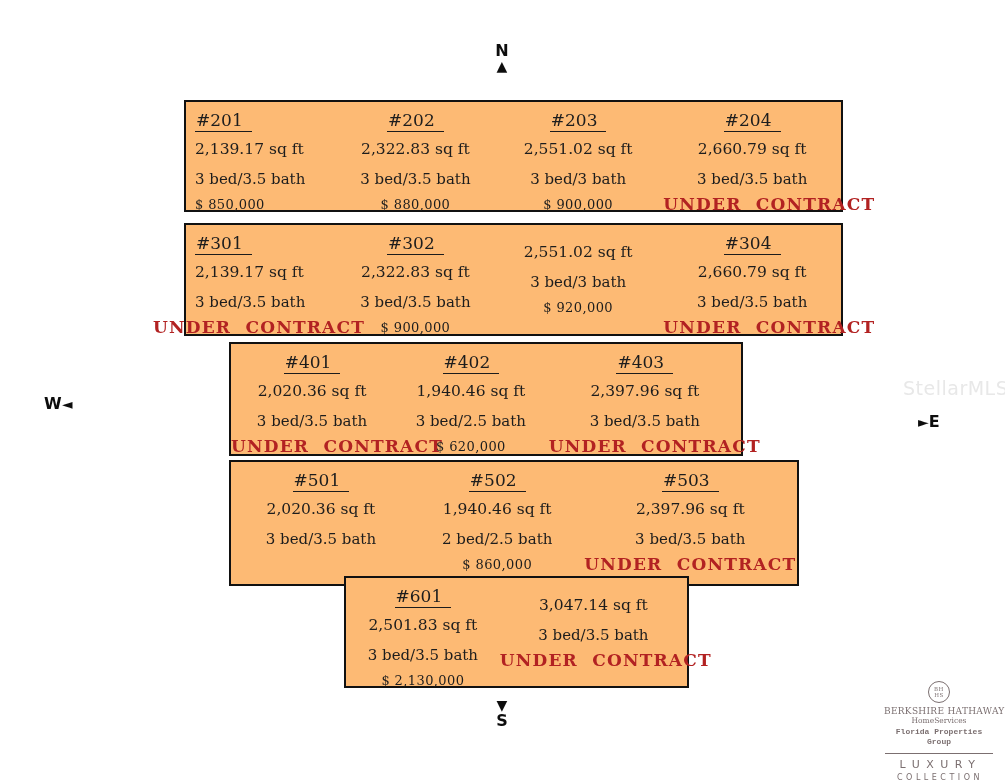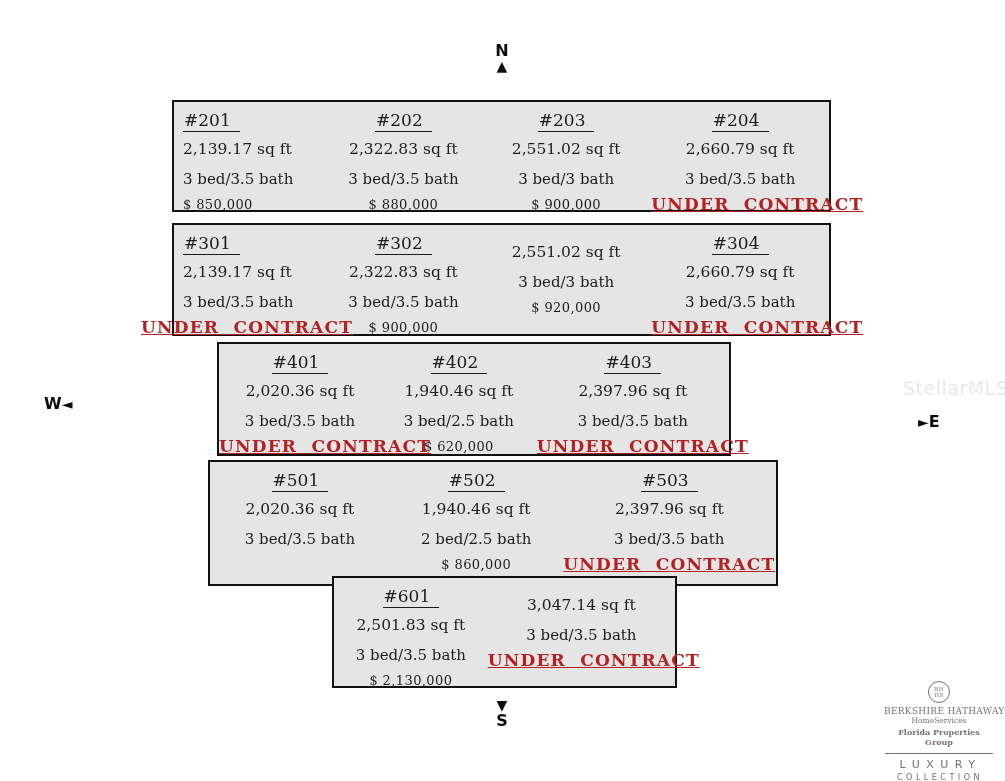--- a/index.html
+++ b/index.html
@@ -17,33 +17,33 @@
   .compass-s .compass-arrow{font-size:14px;line-height:13px;}
   .compass-s .compass-letter{font-size:16px;line-height:18px;}
   .compass-w{left:44px;top:394px;display:flex;align-items:center;}
   .compass-e{left:918px;top:412px;display:flex;align-items:center;}
   .compass-w .compass-letter,.compass-e .compass-letter{font-size:16px;}
   .compass-w .compass-arrow,.compass-e .compass-arrow{font-size:14px;}
 
   
   .floor-box{
     position:absolute;border:2px solid var(--border,#111);box-sizing:border-box;
-    display:flex;background:#e5e5e5;
+    display:flex;background:#fdba74;margin-left:12px;
   }
   .unit-cell{flex:1 1 0;min-width:0;text-align:center;padding-top:8px;}
   .unit-cell.align-left{text-align:left;padding-left:9px;}
   .unit-id{font-size:17px;line-height:20px;}
   .unit-id-text{border-bottom:1.6px solid #1c1c1c;padding:0 9px 1px 1px;}
   .unit-sqft{font-size:15.5px;line-height:19px;margin-top:10px;}
   .unit-bedbath{font-size:15px;line-height:19px;margin-top:11px;}
   .unit-status{margin-top:6px;line-height:18px;}
   .unit-price{font-size:13px;letter-spacing:0.4px;}
   .under-contract{
     font-weight:bold;font-size:17px;letter-spacing:1.2px;
-    color:var(--uc,#b22222);white-space:pre;display:inline-block;text-decoration:underline;
+    color:var(--uc,#b22222);white-space:pre;display:inline-block;
   }
   .uc-overflow-left{margin-left:-42px;}
 
   
   .watermark{
     position:absolute;left:903px;top:377px;font-family:"DejaVu Sans",sans-serif;
     font-size:19px;color:var(--wm,#e8e8e8);letter-spacing:0.5px;
   }
 
   
@@ -51,21 +51,21 @@
     position:absolute;left:884px;top:681px;width:110px;text-align:center;
     color:var(--logo,#7b6f70);font-family:"DejaVu Serif",serif;
   }
   .logo-seal{
     width:20px;height:20px;border:1px solid var(--logo,#7b6f70);border-radius:50%;
     margin:0 auto 3px;display:flex;flex-direction:column;align-items:center;justify-content:center;
     font-size:5.5px;line-height:1.1;letter-spacing:0.5px;
   }
   .logo-name{font-size:9px;line-height:10px;letter-spacing:0.3px;white-space:nowrap;}
   .logo-homeservices{font-size:7.5px;line-height:9px;}
-  .logo-group{font-size:8px;line-height:10px;font-weight:bold;margin-top:2px;}
+  .logo-group{font-size:8px;line-height:10px;font-weight:bold;margin-top:2px;font-family:Liberation Mono, monospace;}
   .logo-rule{border-top:1px solid var(--logo,#7b6f70);margin:6px 1px 5px;}
   .logo-luxury{font-family:"DejaVu Sans",sans-serif;font-size:11px;line-height:12px;letter-spacing:6.5px;text-indent:3px;white-space:nowrap;}
   .logo-collection{font-family:"DejaVu Sans",sans-serif;font-size:8px;line-height:10px;letter-spacing:3.5px;text-indent:2px;margin-top:2px;white-space:nowrap;}
   .bhhs-logo .logo-rule:last-child{margin-top:5px;}
 </style>
 </head>
 <body>
 
 <div id="canvas" style="--uc: #b22222; --border: #111111; --text: #1d1d1d; --logo: #7b6f70; --wm: #e8e8e8;">
 
@@ -154,21 +154,21 @@
           <div class="unit-bedbath">3 bed/2.5 bath</div>
           <div class="unit-status"><span class="unit-price">$ 620,000</span></div>
         </div>
         <div class="unit-cell" style="flex-grow: 2397.96;">
           <div class="unit-id"><span class="unit-id-text">#403</span></div>
           <div class="unit-sqft">2,397.96 sq ft</div>
           <div class="unit-bedbath">3 bed/3.5 bath</div>
           <div class="unit-status"><span class="under-contract">UNDER  CONTRACT</span></div>
         </div>
       </div>
-      <div class="floor-box" style="left: 208px; top: 460px; width: 570px; height: 126px;">
+      <div class="floor-box" style="left: 217px; top: 460px; width: 570px; height: 126px;">
         <div class="unit-cell" style="flex-grow: 2020.36;">
           <div class="unit-id"><span class="unit-id-text">#501</span></div>
           <div class="unit-sqft">2,020.36 sq ft</div>
           <div class="unit-bedbath">3 bed/3.5 bath</div>
         </div>
         <div class="unit-cell" style="flex-grow: 1940.46;">
           <div class="unit-id"><span class="unit-id-text">#502</span></div>
           <div class="unit-sqft">1,940.46 sq ft</div>
           <div class="unit-bedbath">2 bed/2.5 bath</div>
           <div class="unit-status"><span class="unit-price">$ 860,000</span></div>

